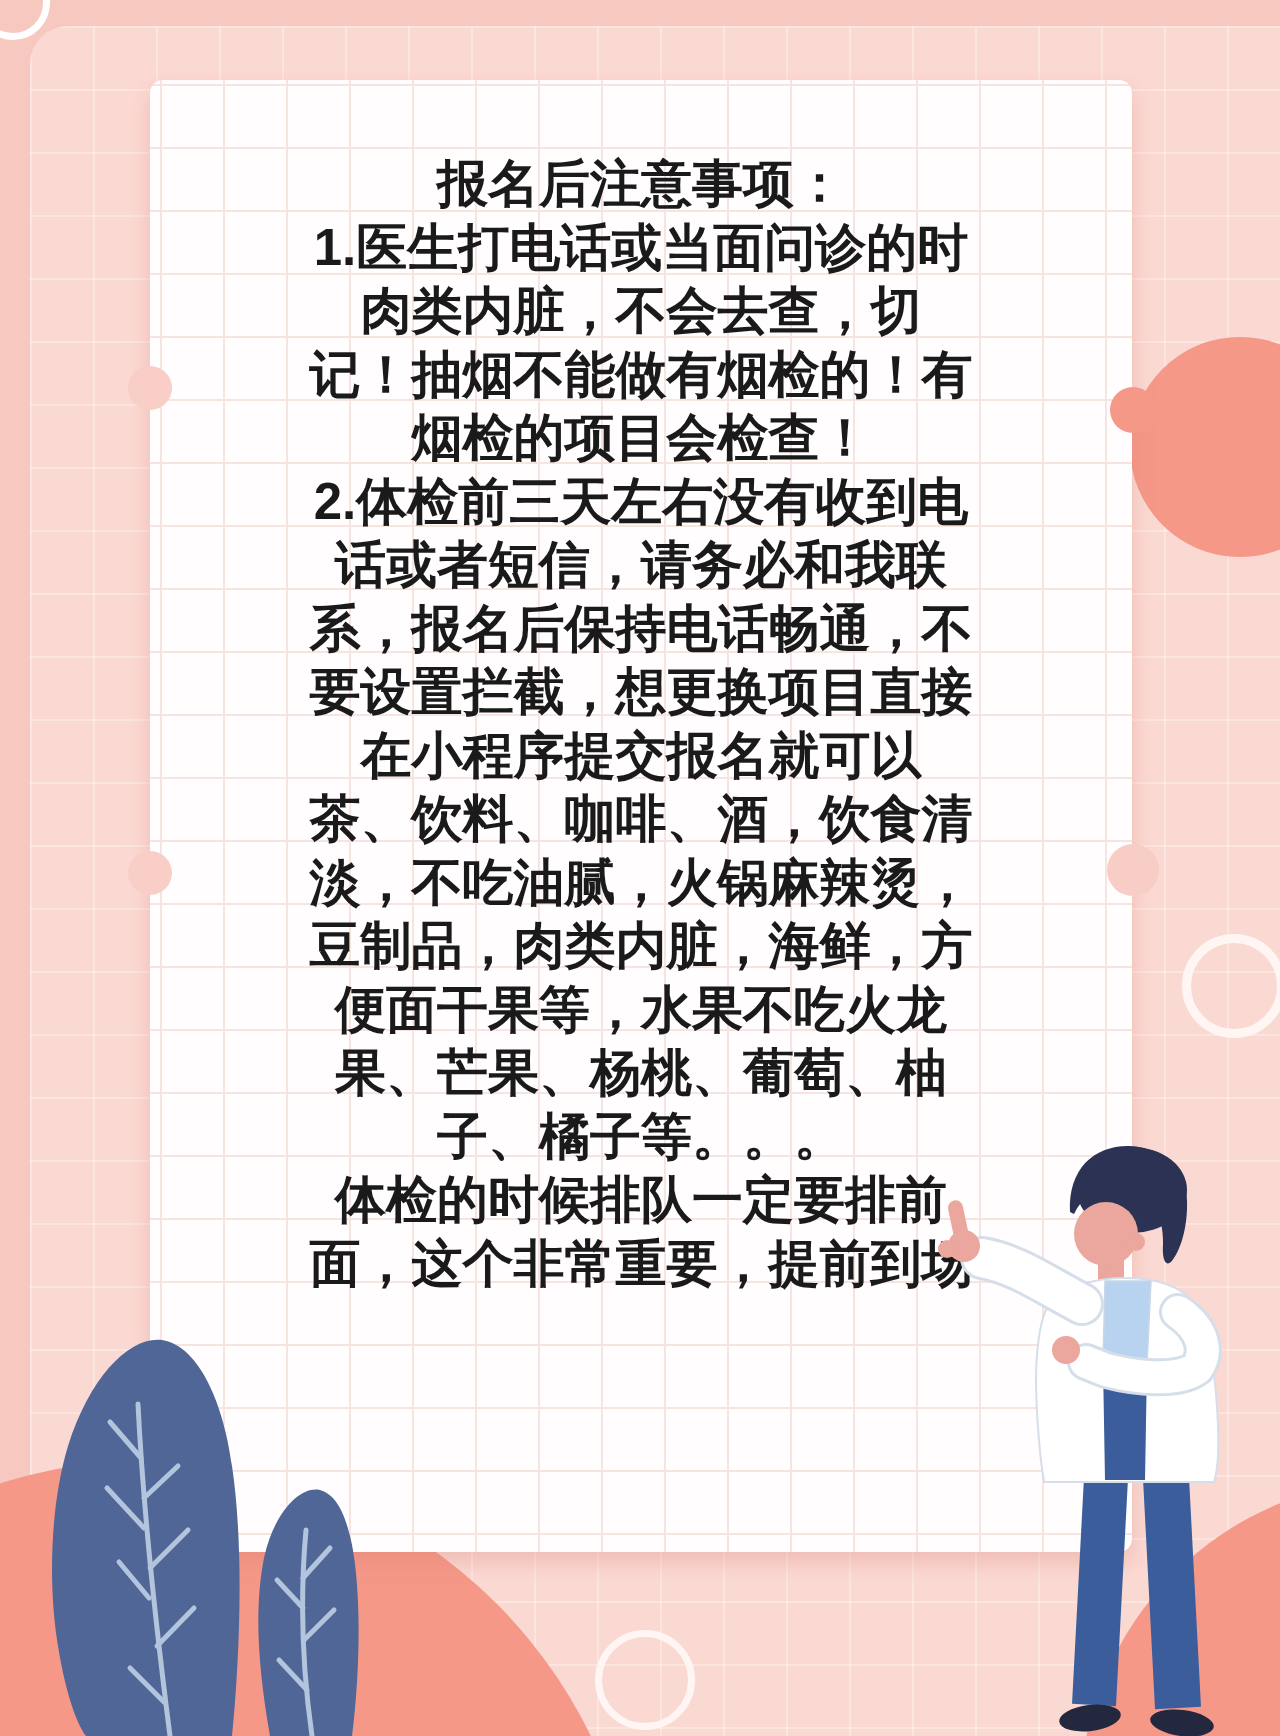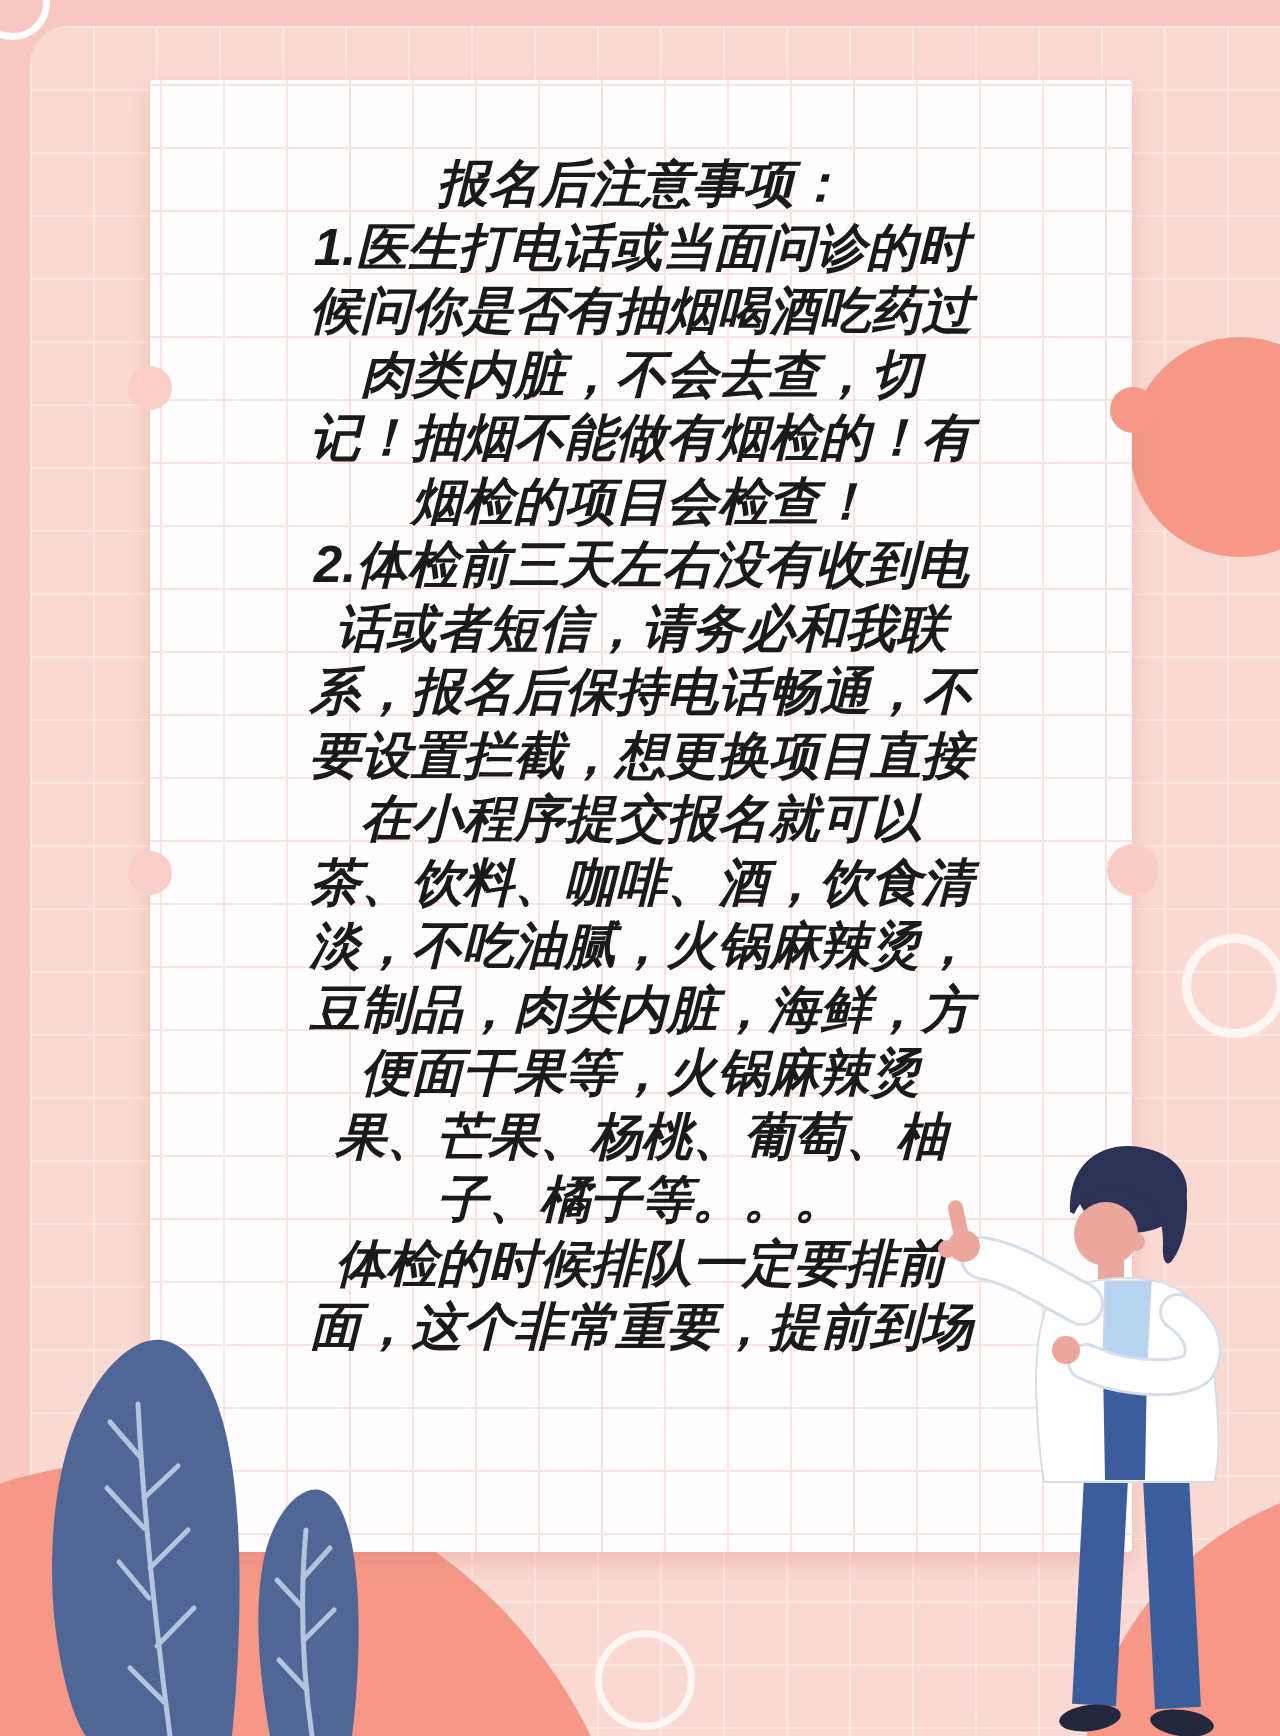--- a/index.html
+++ b/index.html
@@ -15,26 +15,26 @@
     background-size:63px 63px;z-index:1;}
 
   .circle{position:absolute;border-radius:50%;}
   .salmon{background:#f59888;}
   .circle-top-right{left:1130px;top:337px;width:220px;height:220px;z-index:2;}
   .circle-bottom-left{left:-340px;top:1460px;width:980px;height:980px;z-index:2;}
   .circle-bottom-right{left:1080px;top:1480px;width:640px;height:640px;z-index:2;}
 
   
   .card{position:absolute;left:150px;top:80px;width:982px;height:1472px;
-    background-color:#fffdfd;border-radius:4px;z-index:5;
+    background-color:#fffdfd;border-radius:13px;z-index:5;
     box-shadow:0 10px 22px rgba(213,126,113,.32);
     background-image:
       linear-gradient(#f7e3e0 2px, transparent 2px),
       linear-gradient(90deg, #f7e3e0 2px, transparent 2px);
-    background-size:63px 63px;background-position:10px 4px;font-style:italic;}
+    background-size:63px 63px;background-position:10px 4px;}
   .card-text{position:absolute;left:0;top:0;width:100%;padding-top:72px;
     text-align:center;color:#1a1a1a;font-size:51px;line-height:63.5px;
     font-weight:600;letter-spacing:0;}
   .line{white-space:nowrap;}
 
   
   .bump{position:absolute;border-radius:50%;z-index:6;}
   .bump-left-1{left:128px;top:366px;width:44px;height:44px;background:#f8cec6;}
   .bump-left-2{left:128px;top:851px;width:44px;height:44px;background:#f8cec6;}
   .bump-right-1{left:1110px;top:387px;width:46px;height:46px;background:#f59888;}
@@ -57,33 +57,32 @@
   <div class="panel"></div>
 
   <div class="circle salmon circle-top-right"></div>
   <div class="circle salmon circle-bottom-left"></div>
   <div class="circle salmon circle-bottom-right"></div>
 
   <div class="card">
     <div class="card-text">
       <div class="line">报名后注意事项：</div>
       <div class="line">1.医生打电话或当面问诊的时</div>
-      <div class="line">候问你是否有抽烟喝酒吃药过</div>
       <div class="line">肉类内脏，不会去查，切</div>
       <div class="line">记！抽烟不能做有烟检的！有</div>
       <div class="line">烟检的项目会检查！</div>
       <div class="line">2.体检前三天左右没有收到电</div>
       <div class="line">话或者短信，请务必和我联</div>
       <div class="line">系，报名后保持电话畅通，不</div>
       <div class="line">要设置拦截，想更换项目直接</div>
       <div class="line">在小程序提交报名就可以</div>
       <div class="line">茶、饮料、咖啡、酒，饮食清</div>
       <div class="line">淡，不吃油腻，火锅麻辣烫，</div>
       <div class="line">豆制品，肉类内脏，海鲜，方</div>
-      <div class="line">便面干果等，火锅麻辣烫</div>
+      <div class="line">便面干果等，水果不吃火龙</div>
       <div class="line">果、芒果、杨桃、葡萄、柚</div>
       <div class="line">子、橘子等。。。</div>
       <div class="line">体检的时候排队一定要排前</div>
       <div class="line">面，这个非常重要，提前到场</div>
     </div>
   </div>
 
   <div class="bump bump-left-1"></div>
   <div class="bump bump-left-2"></div>
   <div class="bump bump-right-1"></div>

